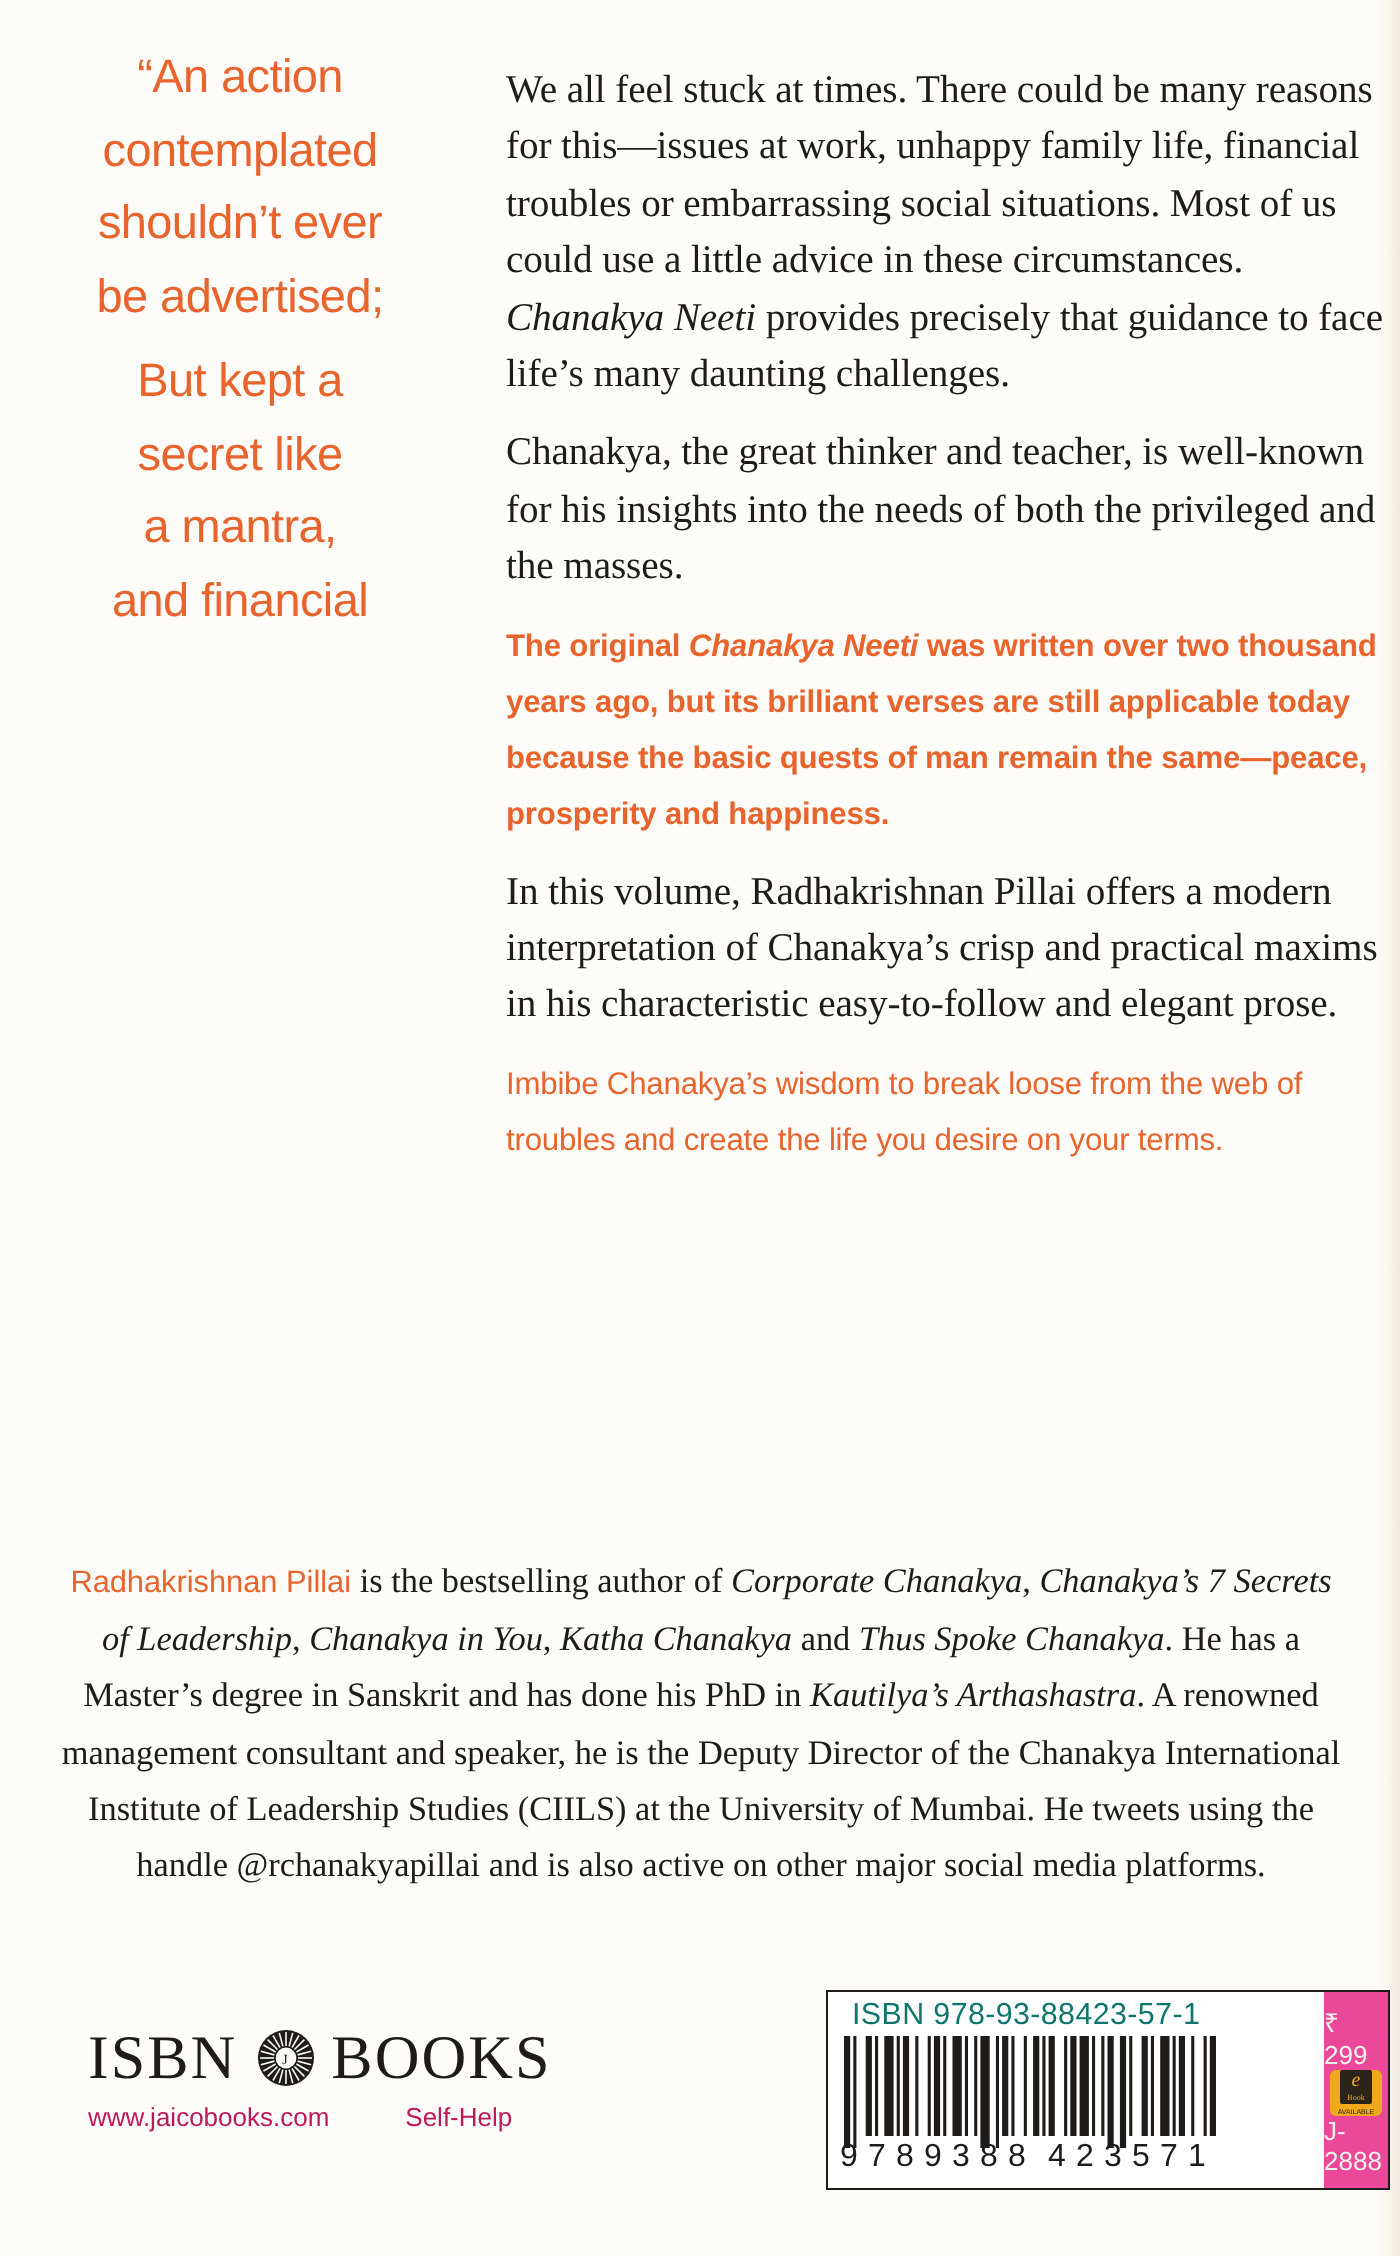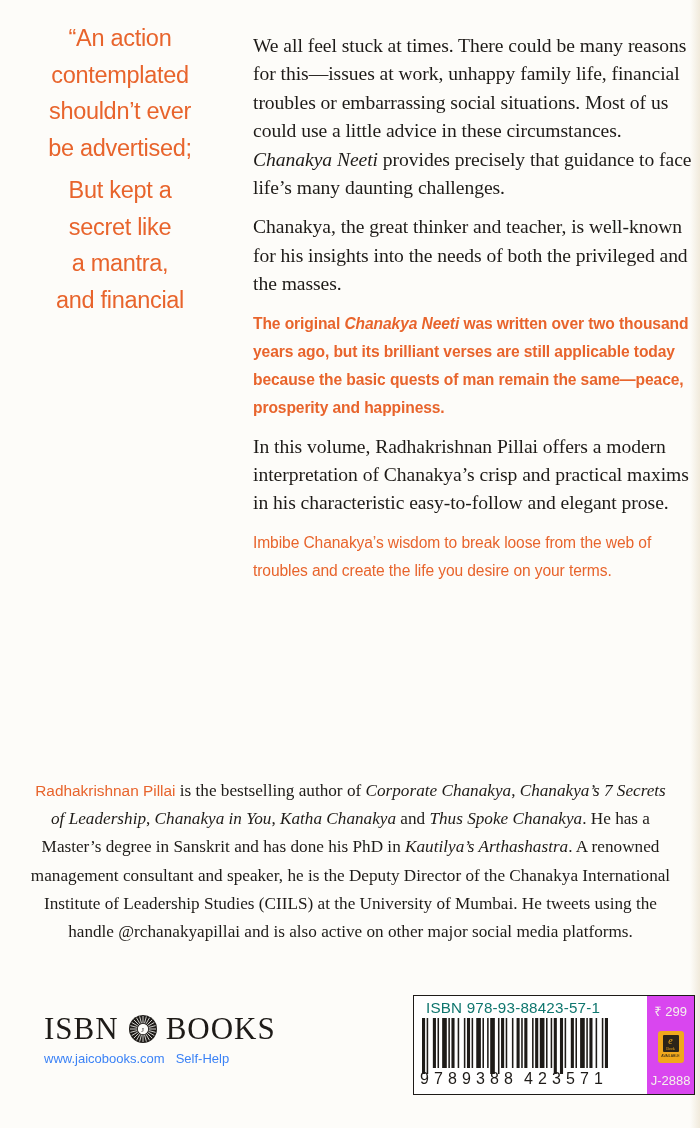--- a/index.html
+++ b/index.html
@@ -70,23 +70,23 @@
     #publisher .logo-row {
       display: flex; align-items: center;
       font-family: "Liberation Serif", serif;
       font-size: 31px; letter-spacing: 1px;
       color: #1e1b18; line-height: 34px;
     }
     #publisher .logo-row .emblem {
       width: 30px; height: 30px; margin: 0 8px 0 9px; flex: none;
     }
     #publisher .meta-row {
-      display: flex; gap: 11px; margin-top: 5px;
-      font-family: "Liberation Sans", sans-serif;
-      font-size: 13px; color: #3b82f6;
+      display: flex; gap: 38px; margin-top: 5px;
+      font-family: "Liberation Sans", sans-serif;
+      font-size: 13px; color: #be185d;
     }
 
     
     #barcode-box {
       position: absolute; left: 413px; top: 995px; width: 282px; height: 100px;
       border: 1.5px solid #1e1b18;
       background: #ffffff;
       display: flex;
       box-sizing: border-box;
     }
@@ -99,21 +99,21 @@
       color: #0f766e; letter-spacing: 0.2px;
     }
     #barcode-svg { position: absolute; left: 8px; top: 22px; }
     #barcode-digits {
       position: absolute; left: 6px; top: 74px; width: 188px;
       font-family: "Liberation Sans", sans-serif; font-size: 16px;
       color: #1e1b18;
     }
     #barcode-digits span { position: absolute; }
     #price-panel {
-      width: 47px; background: #d946ef; color: #f5f2ec;
+      width: 32px; background: #ec4899; color: #f5f2ec;
       font-family: "Liberation Sans", sans-serif;
       display: flex; flex-direction: column; align-items: center;
       justify-content: space-between; padding: 6px 0 6px 0; box-sizing: border-box;
     }
     #price { font-size: 13px; }
     #ebook-badge {
       width: 26px; height: 32px; background: #f0a81c; border-radius: 3px;
       display: flex; align-items: center; justify-content: center;
       flex-direction: column;
     }

